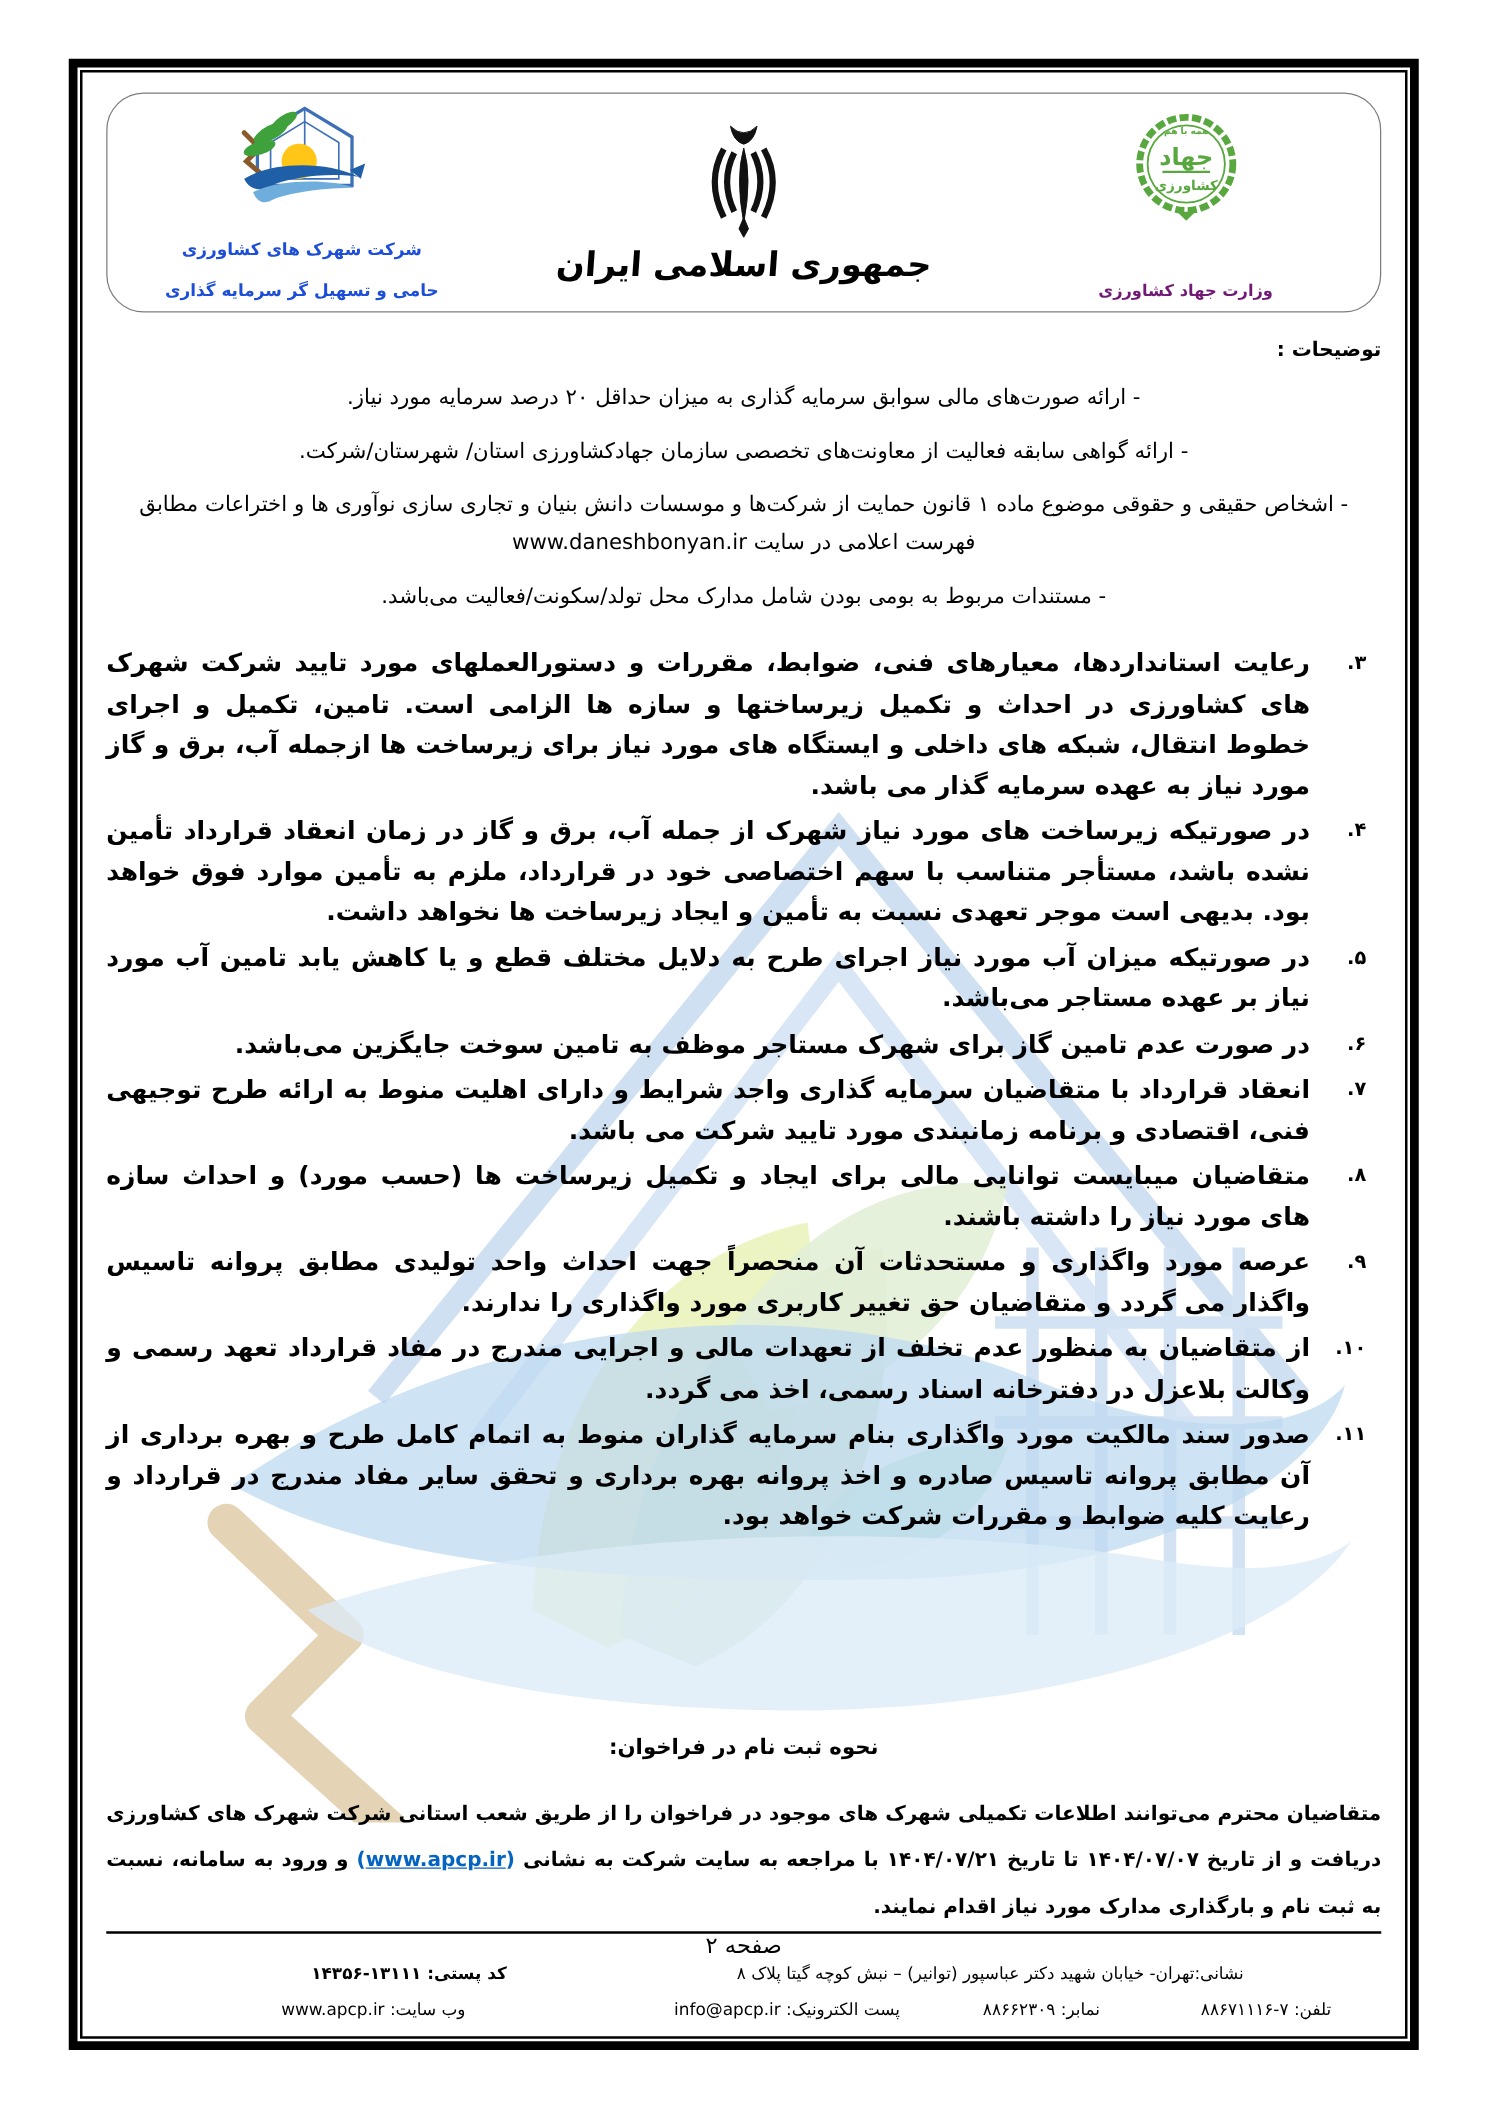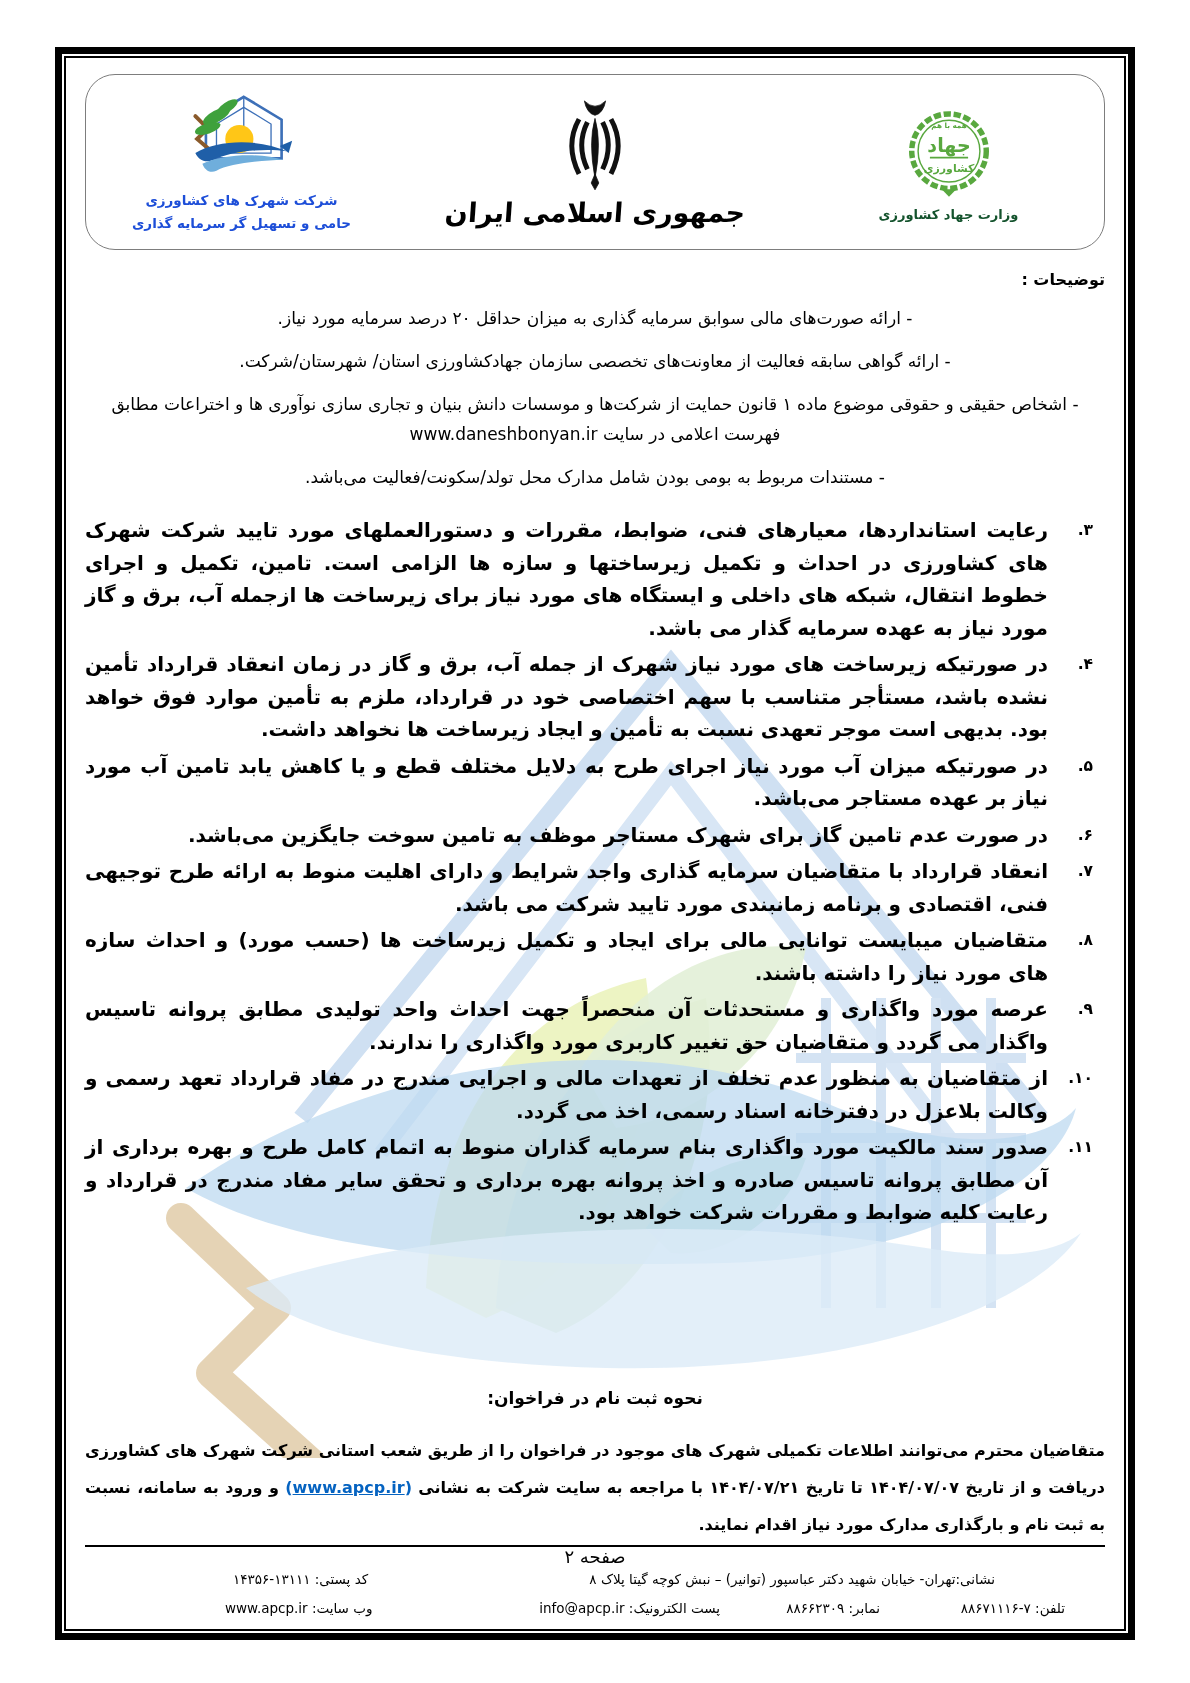--- a/index.html
+++ b/index.html
@@ -15,25 +15,25 @@
   
   .watermark{position:absolute;left:60px;top:470px;width:960px;height:930px;z-index:0;pointer-events:none;}
   .layer{position:relative;z-index:1;}
 
   
   .header-box{
     height:158px;margin-top:16px;border:1.5px solid #7d7d7d;border-radius:30px;
     display:flex;direction:ltr;justify-content:space-between;align-items:stretch;
     padding:8px 28px;box-sizing:content-box;background:transparent;
   }
-  .logo-col{width:255px;display:flex;flex-direction:column;align-items:center;justify-content:center;}
+  .logo-col{width:255px;display:flex;flex-direction:column;align-items:center;justify-content:space-between;}
   .emblem-col{width:320px;display:flex;flex-direction:column;align-items:center;justify-content:center;}
   .company-line{color:#1d4ed8;font-weight:bold;font-size:13.5px;line-height:1.2;margin-top:7px;white-space:nowrap;}
   .country-title{font-weight:bold;font-size:27px;margin-top:4px;transform:skewX(-4deg);white-space:nowrap;}
-  .ministry-caption{color:#14532d;font-weight:bold;font-size:13px;margin-top:4px;white-space:nowrap;}
+  .ministry-caption{color:#701a75;font-weight:bold;font-size:13px;margin-top:4px;white-space:nowrap;}
 
   
   .section-heading{font-weight:bold;font-size:16px;text-align:right;margin-top:20px;}
   .bullets{margin-top:14px;}
   .bullet{font-weight:normal;font-size:17px;line-height:30px;text-align:center;margin-bottom:13px;}
 
   
   .num-list{list-style:none;margin:22px 0 0 0;padding:0 12px 0 0;}
   .num-list li{display:flex;margin-bottom:4px;}
   .num-marker{flex:0 0 45px;font-weight:bold;font-size:15.5px;line-height:32.5px;text-align:right;}
@@ -195,21 +195,21 @@
         <div class="reg-para">
           <span>متقاضیان محترم می‌توانند اطلاعات تکمیلی شهرک های موجود در فراخوان را از طریق شعب استانی شرکت شهرک های کشاورزی دریافت و از تاریخ ۱۴۰۴/۰۷/۰۷ تا تاریخ ۱۴۰۴/۰۷/۲۱ با مراجعه به سایت شرکت به نشانی </span><span class="paren">(</span><a class="site-link ltr" href="#">www.apcp.ir</a><span class="paren">)</span><span> و ورود به سامانه، نسبت به ثبت نام و بارگذاری مدارک مورد نیاز اقدام نمایند.</span>
         </div>
       </div>
 
       <div class="footer layer">
         <hr class="footer-rule">
         <div class="page-label">صفحه ۲</div>
         <div class="footer-row">
           <span class="abs" style="right:110px;">نشانی:تهران- خیابان شهید دکتر عباسپور (توانیر) – نبش کوچه گیتا پلاک  ۸</span>
-          <span class="abs" style="left:148px;">کد پستی: ۱۳۱۱۱-۱۴۳۵۶</span>
+          <span class="abs" style="left:164px;font-weight:bold;">کد پستی: ۱۳۱۱۱-۱۴۳۵۶</span>
         </div>
         <div class="footer-row">
           <span class="abs" style="right:40px;">تلفن: ۷-۸۸۶۷۱۱۱۶</span>
           <span class="abs" style="right:225px;">نمابر: ۸۸۶۶۲۳۰۹</span>
           <span class="abs" style="right:385px;">
             <span>پست الکترونیک:</span>
             <span class="ltr">info@apcp.ir</span>
           </span>
           <span class="abs" style="left:140px;">
             <span>وب سایت:</span>

